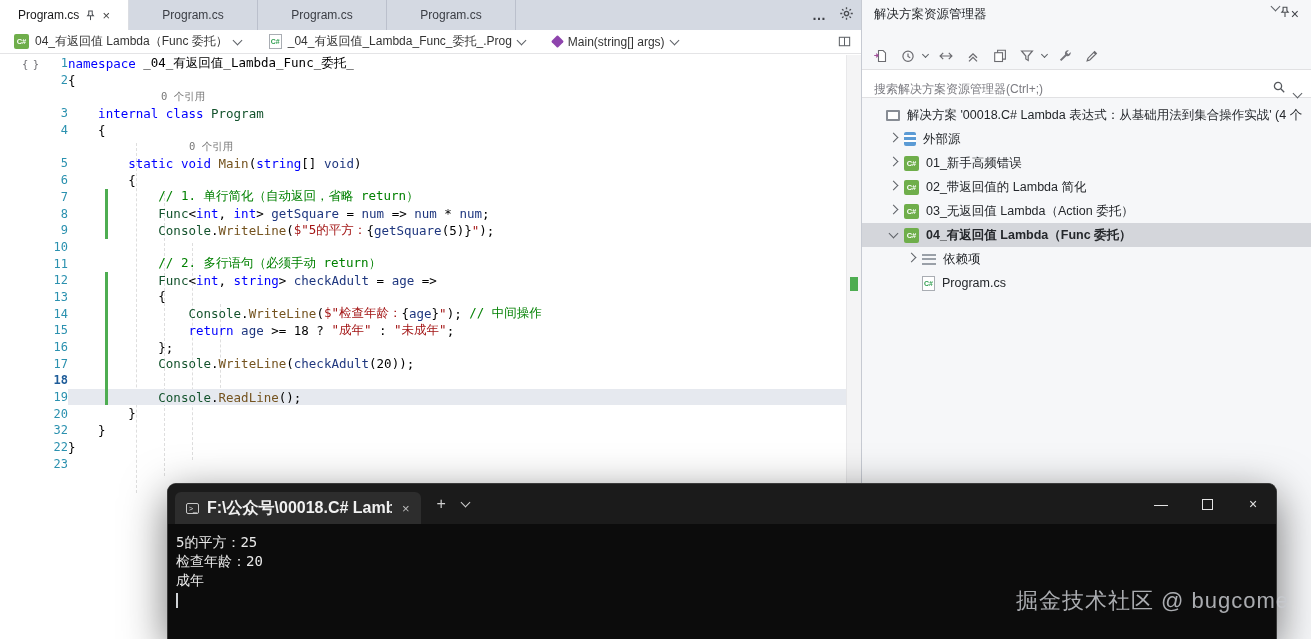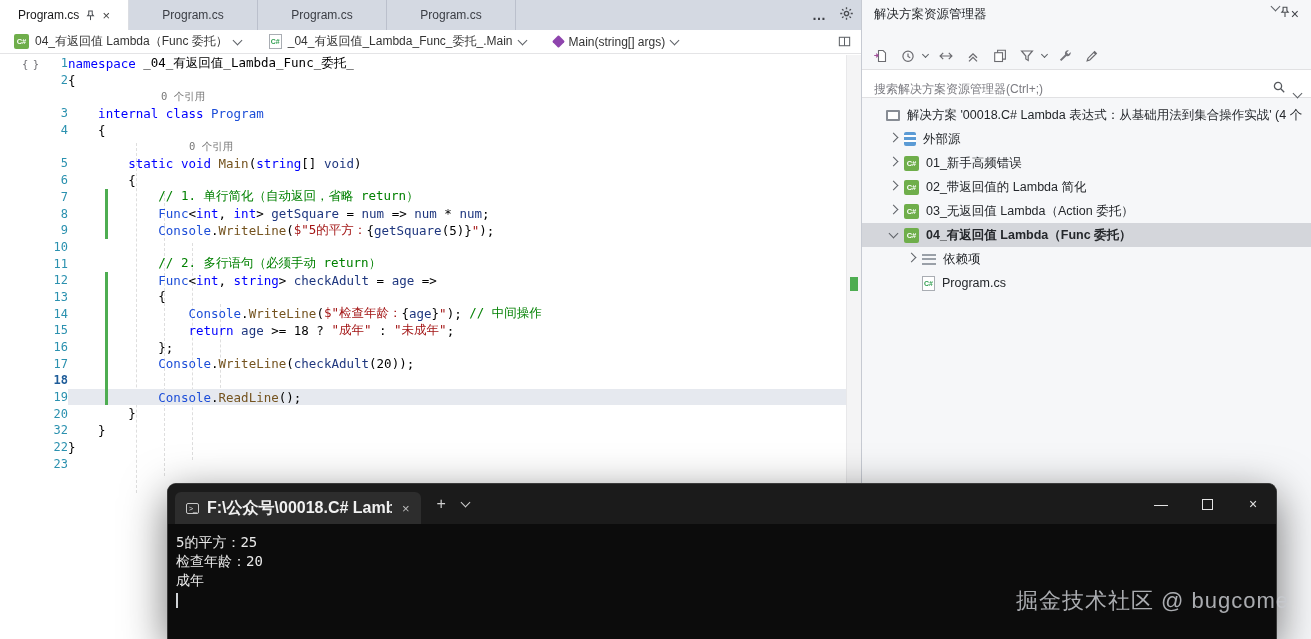--- a/index.html
+++ b/index.html
@@ -37,21 +37,21 @@
   .editor{position:absolute;left:0;top:55px;width:846px;height:584px;background:#fff;
           font-family:"DejaVu Sans Mono",monospace;font-size:12.5px;overflow:hidden;}
   .crow{display:flex;align-items:center;height:16.7px;position:relative;}
   .lnum{width:68px;text-align:right;color:#2b91af;font-size:12px;flex:none;}
   .lnum.cur{color:#1e5c99;font-weight:bold;}
   .code{flex:1;white-space:pre;color:#000;height:100%;display:flex;align-items:center;}
   .code.hl{background:#e6e9ef;}
   .code span{white-space:pre;}
   .lens{font-size:10.5px;color:#767676;cursor:pointer;}
   .chbar{position:absolute;left:105px;top:0;width:3px;height:100%;background:#4ead51;}
-  .kw{color:#0000ff}.ty{color:#1d4ed8}.m{color:#74531f}.s{color:#a31515}.c{color:#008000}.l{color:#1f377f}.p{color:#000}
+  .kw{color:#0000ff}.ty{color:#14532d}.m{color:#74531f}.s{color:#a31515}.c{color:#008000}.l{color:#1f377f}.p{color:#000}
   .margin-ic{position:absolute;left:22px;top:3px;color:#6f6f74;font-size:10.5px;letter-spacing:-1px;}
   .iguide{position:absolute;border-left:1px dashed #dedede;width:0;}
 
   
   .scrollstrip{position:absolute;left:846px;top:55px;width:15px;height:584px;background:#f4f4f5;border-left:1px solid #e8e8ea;box-sizing:border-box;}
   .smark{position:absolute;left:3px;top:222px;width:8px;height:14px;background:#4ead51;}
   .vsplit{position:absolute;left:861px;top:0;width:1px;height:639px;background:#c6cad2;}
 
   
   .explorer{position:absolute;left:862px;top:0;width:449px;height:639px;background:#f6f7f9;
@@ -147,21 +147,21 @@
   </div>
 
   <div class="crumbs">
     <div class="crumb">
       <span class="ic ic-proj">C#</span>
       <span>04_有返回值 Lambda（Func 委托）</span>
       <span class="chev"></span>
     </div>
     <div class="crumb">
       <span class="ic ic-file">C#</span>
-      <span>_04_有返回值_Lambda_Func_委托_.Main</span>
+      <span>_04_有返回值_Lambda_Func_委托_.Prog</span>
       <span class="chev"></span>
     </div>
     <div class="crumb">
       <span class="ic-meth"></span>
       <span>Main(string[] args)</span>
       <span class="chev"></span>
     </div>
     <span class="crumb-split">
       <svg viewBox="0 0 16 16" width="15" height="15">
           <rect x="2.5" y="3.5" width="11" height="9" fill="none" stroke="#5d6166" stroke-width="1.1"></rect>

